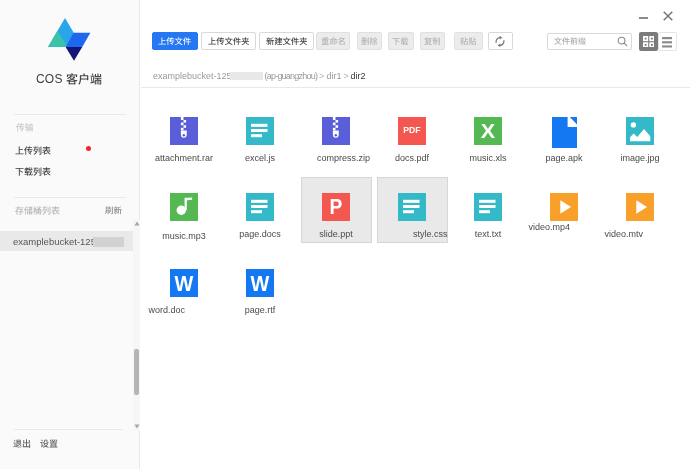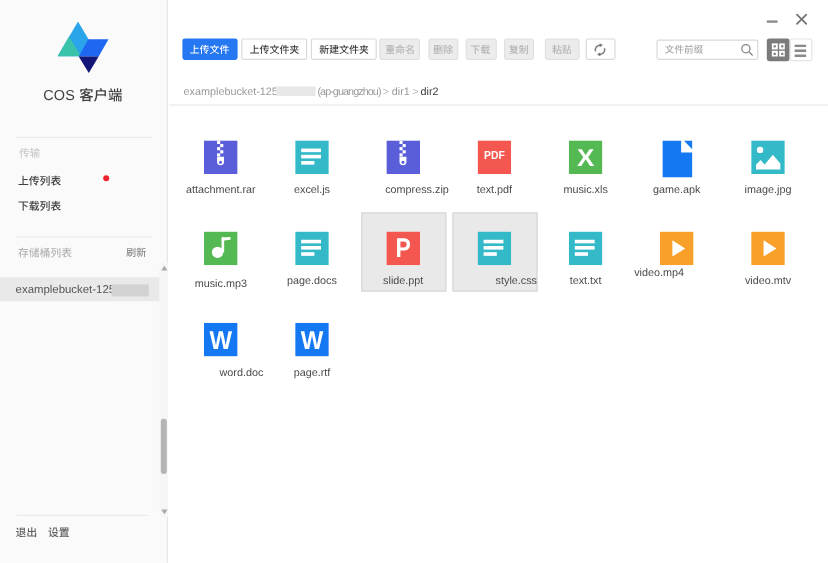--- a/index.html
+++ b/index.html
@@ -253,42 +253,42 @@
           <rect x="10.9" y="0" width="2.6" height="3"></rect>
           <rect x="13.5" y="3" width="2.6" height="2.6"></rect>
 <rect x="10.9" y="5.6" width="2.6" height="2.6"></rect>
           <rect x="13.5" y="8.2" width="2.6" height="2.6"></rect>
 <rect x="10.9" y="10.8" width="2.6" height="2.6"></rect>
 <path d="M10.9,13.6 h5.8 v4.2 a2.9,2.9 0 0 1 -5.8,0 Z"></path>
         </g>
 <circle cx="13.8" cy="18.2" r="1.25" fill="#5a5ed8"></circle>
       </svg>
     </div>
-<div class="abs" style="left:312px;top:152.5px;width:71px;text-align:center;font-size:9px;color:#4a4a4a;white-space:nowrap">compress.zip</div>
+<div class="abs" style="left:299px;top:152.5px;width:71px;text-align:right;font-size:9px;color:#4a4a4a;white-space:nowrap">compress.zip</div>
 <div class="abs" style="left:398.0px;top:117px;line-height:0">
       <svg width="28" height="28" viewBox="0 0 28 28">
         <rect width="28" height="28" fill="#f4574f"></rect>
         <text x="14" y="15.9" text-anchor="middle" font-family="Liberation Sans,sans-serif" font-weight="bold" font-size="9.7px" textLength="17.3" lengthAdjust="spacingAndGlyphs" fill="#fff">PDF</text>
       </svg>
     </div>
-<div class="abs" style="left:376.5px;top:152.5px;width:71px;text-align:center;font-size:9px;color:#4a4a4a;white-space:nowrap">text.pdf</div>
+<div class="abs" style="left:376.5px;top:152.5px;width:71px;text-align:center;font-size:9px;color:#4a4a4a;white-space:nowrap">docs.pdf</div>
 <div class="abs" style="left:474.0px;top:117px;line-height:0">
       <svg width="28" height="28" viewBox="0 0 28 28">
         <rect width="28" height="28" fill="#54b953"></rect>
         <text x="14" y="21.2" text-anchor="middle" font-family="Liberation Sans,sans-serif" font-weight="bold" font-size="20.2px" textLength="14.4" lengthAdjust="spacingAndGlyphs" fill="#fff">X</text>
       </svg>
     </div>
 <div class="abs" style="left:452.5px;top:152.5px;width:71px;text-align:center;font-size:9px;color:#4a4a4a;white-space:nowrap">music.xls</div>
 <div class="abs" style="left:551.5px;top:117px;line-height:0">
       <svg width="25" height="31" viewBox="0 0 25 31">
         <path d="M0,0 H15.6 V10 H25 V31 H0 Z" fill="#1478f2"></path>
 <path d="M17.8,0 H25 V7.6 Z" fill="#1478f2"></path>
       </svg>
     </div>
-<div class="abs" style="left:528.5px;top:152.5px;width:71px;text-align:center;font-size:9px;color:#4a4a4a;white-space:nowrap">game.apk</div>
+<div class="abs" style="left:528.5px;top:152.5px;width:71px;text-align:center;font-size:9px;color:#4a4a4a;white-space:nowrap">page.apk</div>
 <div class="abs" style="left:626.0px;top:117px;line-height:0">
       <svg width="28" height="28" viewBox="0 0 28 28">
         <rect width="28" height="28" fill="#34b9c8"></rect>
 <circle cx="7.4" cy="7.9" r="2.7" fill="#fff"></circle>
 <path d="M4,24.2 V20.2 L7.7,16.4 L11.3,20 L18,12 L24.3,19.2 V24.2 Z" fill="#fff"></path>
       </svg>
     </div>
 <div class="abs" style="left:604.5px;top:152.5px;width:71px;text-align:center;font-size:9px;color:#4a4a4a;white-space:nowrap">image.jpg</div>
 <div class="abs" style="left:170.0px;top:193px;line-height:0">
       <svg width="28" height="28" viewBox="0 0 28 28">
@@ -349,27 +349,27 @@
 <polygon points="10.3,7.2 21,14 10.3,20.8" fill="#fff"></polygon>
       </svg>
     </div>
 <div class="abs" style="left:528.5px;top:222px;width:71px;text-align:left;font-size:9px;color:#4a4a4a;white-space:nowrap">video.mp4</div>
 <div class="abs" style="left:626.0px;top:193px;line-height:0">
       <svg width="28" height="28" viewBox="0 0 28 28">
         <rect width="28" height="28" fill="#f8a02a"></rect>
 <polygon points="10.3,7.2 21,14 10.3,20.8" fill="#fff"></polygon>
       </svg>
     </div>
-<div class="abs" style="left:604.5px;top:228.5px;width:71px;text-align:center;font-size:9px;color:#4a4a4a;white-space:nowrap">video.mtv</div>
+<div class="abs" style="left:604.5px;top:228.5px;width:71px;font-size:9px;color:#4a4a4a;white-space:nowrap">video.mtv</div>
 <div class="abs" style="left:170.0px;top:269px;line-height:0">
       <svg width="28" height="28" viewBox="0 0 28 28">
         <rect width="28" height="28" fill="#1478f2"></rect>
         <text x="14" y="21.6" text-anchor="middle" font-family="Liberation Sans,sans-serif" font-weight="bold" font-size="21.4px" textLength="18.8" lengthAdjust="spacingAndGlyphs" fill="#fff">W</text>
       </svg>
     </div>
-<div class="abs" style="left:148.5px;top:304.5px;width:71px;text-align:right;font-size:9px;color:#4a4a4a;white-space:nowrap">word.doc</div>
+<div class="abs" style="left:148.5px;top:304.5px;width:71px;text-align:left;font-size:9px;color:#4a4a4a;white-space:nowrap">word.doc</div>
 <div class="abs" style="left:246.0px;top:269px;line-height:0">
       <svg width="28" height="28" viewBox="0 0 28 28">
         <rect width="28" height="28" fill="#1478f2"></rect>
         <text x="14" y="21.6" text-anchor="middle" font-family="Liberation Sans,sans-serif" font-weight="bold" font-size="21.4px" textLength="18.8" lengthAdjust="spacingAndGlyphs" fill="#fff">W</text>
       </svg>
     </div>
 <div class="abs" style="left:224.5px;top:304.5px;width:71px;text-align:center;font-size:9px;color:#4a4a4a;white-space:nowrap">page.rtf</div>
 </div>
 </body></html>

